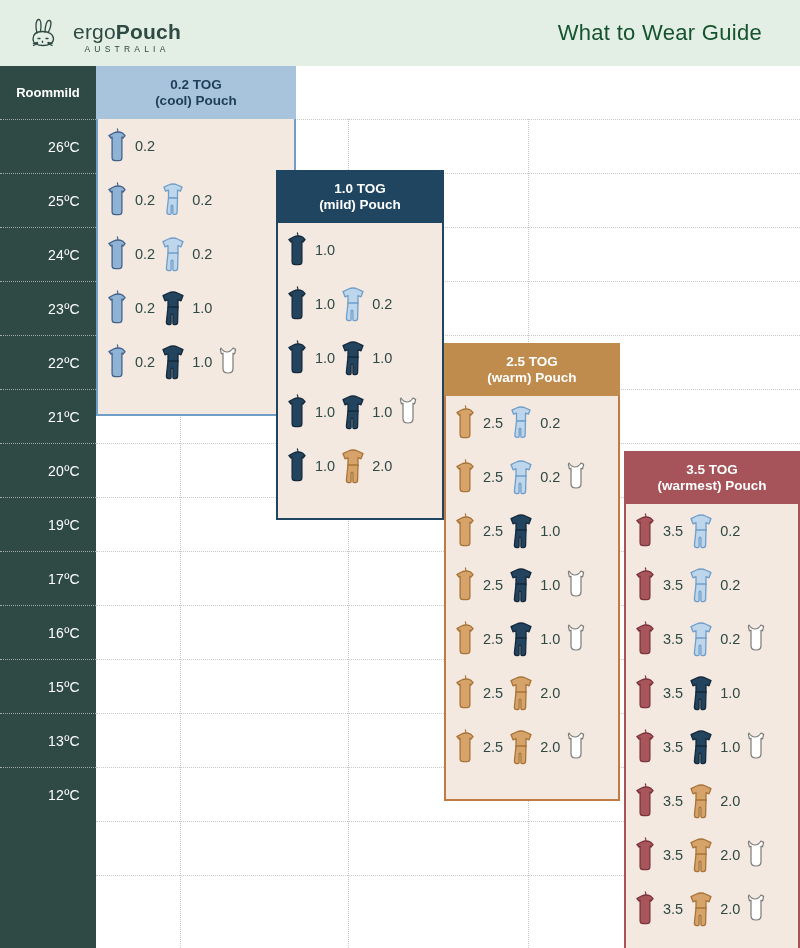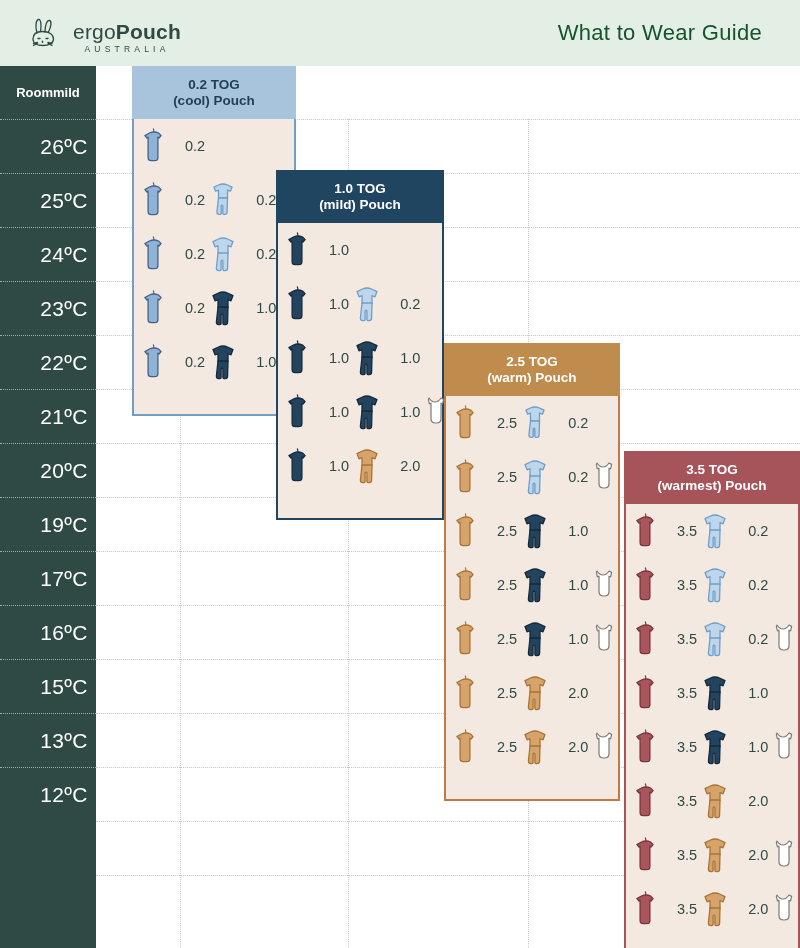--- a/index.html
+++ b/index.html
@@ -36,21 +36,21 @@
   #temp-col {
     position:absolute; left:0; top:0; width:96px; height:882px;
     background:#2f4a44; color:#ffffff;
   }
   #temp-head {
     height:53px; display:flex; flex-direction:row; align-items:center; justify-content:center;
     font-weight:700; font-size:13px; line-height:15px;
   }
   .temp-cell {
     height:54px; display:flex; align-items:center; justify-content:center;
-    font-size:21px; letter-spacing:.3px;
+    font-size:14px; letter-spacing:.3px;
     border-top:1px dotted rgba(255,255,255,.55);
     padding-left:32px;
   }
 
   
   #grid-bg {
     position:absolute; left:96px; top:53px; width:704px; height:829px;
   }
   .hline { position:absolute; left:0; width:704px; height:0; border-top:1px dotted #c9c9c4; }
   .vline { position:absolute; top:0; height:829px; width:0; border-left:1px dotted #c9c9c4; }
@@ -60,25 +60,25 @@
   .tog-header {
     text-align:center; color:#ffffff; font-weight:700; font-size:13.5px; line-height:16px;
     display:flex; align-items:center; justify-content:center;
     height:53px;
   }
   .tog-body { border-style:solid; border-width:0 2px 2px 2px; background:#f3e9e1; }
 
   .row {
     height:54px; display:flex; align-items:center; gap:4px; padding-left:8px;
   }
-  .item { display:flex; align-items:center; gap:19px; }
+  .item { display:flex; align-items:center; gap:5px; }
   .val { font-size:14.5px; color:#2f4a44; }
 
   
-  #col02 { left:96px; top:0; width:200px;padding-left:36px; }
+  #col02 { left:96px; top:0; width:200px; }
   #col02 .tog-header { background:#a8c4dd; color:#1f3d55; }
   #col02 .tog-body { border-color:#6f9ec9; height:297px; }
 
   
   #col10 { left:276px; top:104px; width:168px; }
   #col10 .tog-header { background:#1f4560; }
   #col10 .tog-body { border-color:#1f4560; height:297px; }
 
   
   #col25 { left:444px; top:277px; width:176px; }

